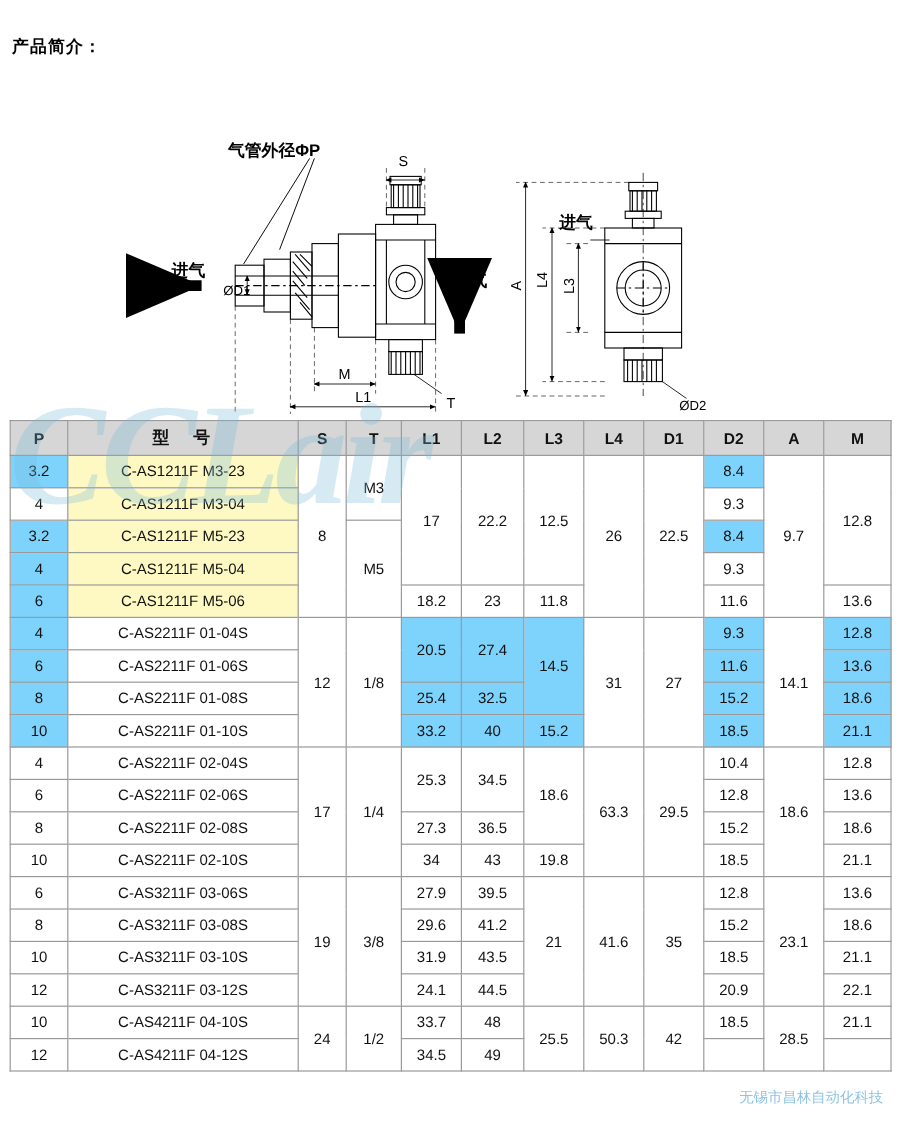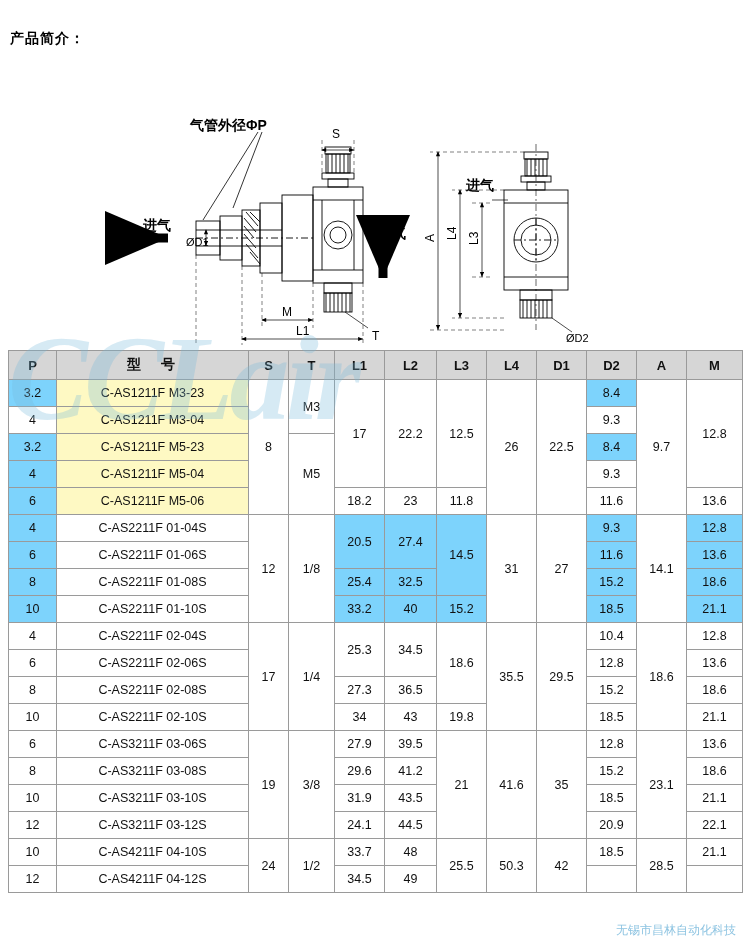--- a/index.html
+++ b/index.html
@@ -62,21 +62,21 @@
     left: 40px;
     top: 128px;
     font-size: 58px;
     font-weight: bold;
     color: rgba(120, 185, 220, 0.30);
     letter-spacing: 2px;
   }
   #footer-mark {
     position: absolute;
     right: 14px;
-    bottom: 0;
+    bottom: 16px;
     font-size: 12px;
     color: rgba(120, 185, 220, 0.85);
     z-index: 6;
     text-align: right;
   }
 
   
   #spec-table-wrap {
     position: absolute;
     left: 8px;
@@ -366,21 +366,21 @@
       </tr>
 
       <tr>
         <td class="white">4</td>
         <td class="white">C-AS2211F 02-04S</td>
         <td class="white" rowspan="4">17</td>
         <td class="white" rowspan="4">1/4</td>
         <td class="white" rowspan="2">25.3</td>
         <td class="white" rowspan="2">34.5</td>
         <td class="white" rowspan="3">18.6</td>
-        <td class="white" rowspan="4">35.5</td>
+        <td class="white" rowspan="4">63.3</td>
         <td class="white" rowspan="4">29.5</td>
         <td class="white">10.4</td>
         <td class="white" rowspan="4">18.6</td>
         <td class="white">12.8</td>
       </tr>
       <tr>
         <td class="white">6</td>
         <td class="white">C-AS2211F 02-06S</td>
         <td class="white">12.8</td>
         <td class="white">13.6</td>

